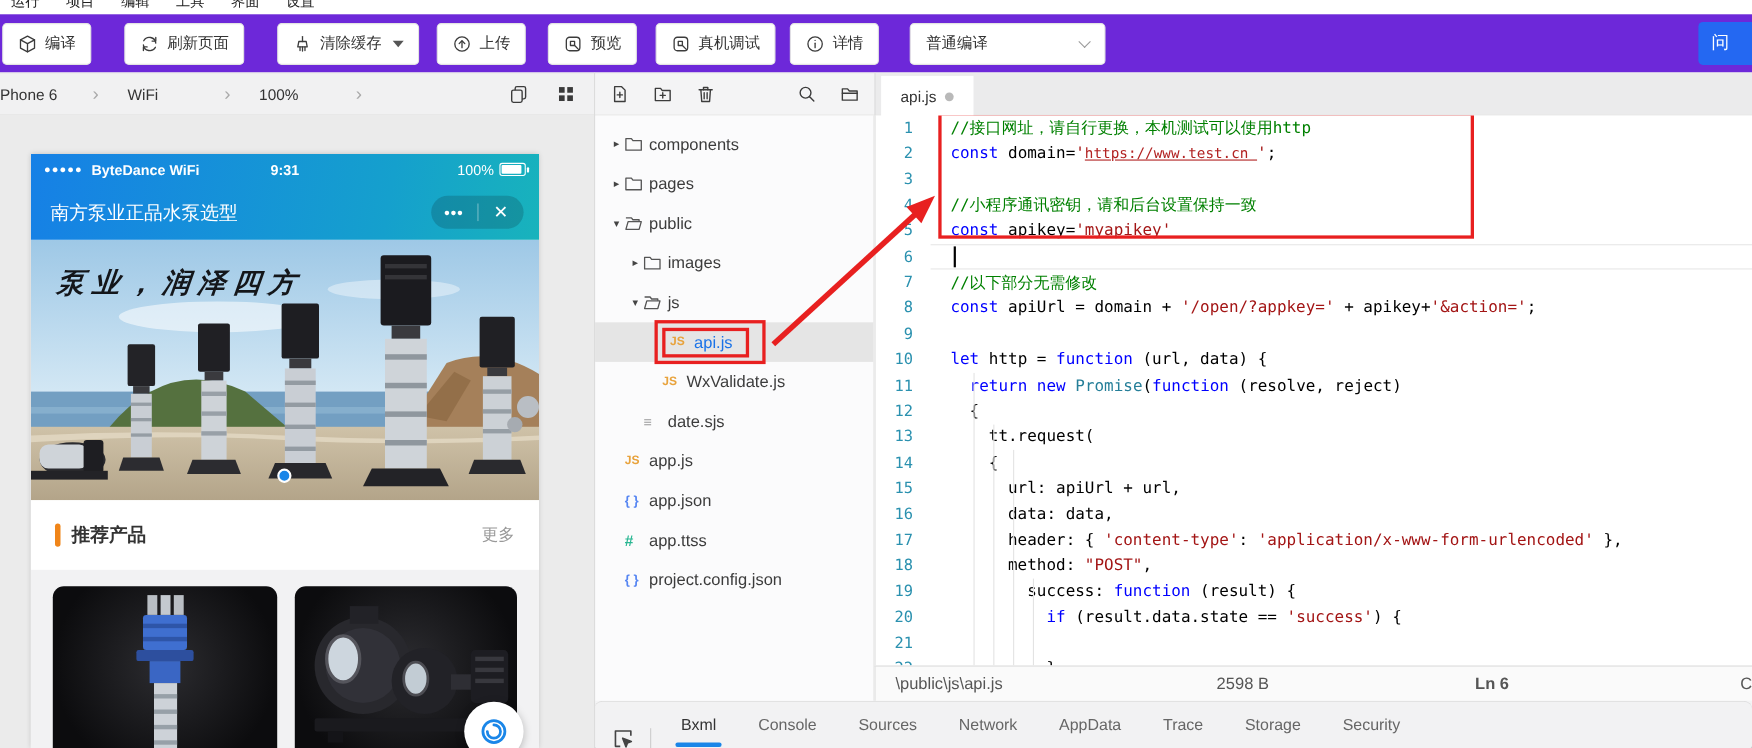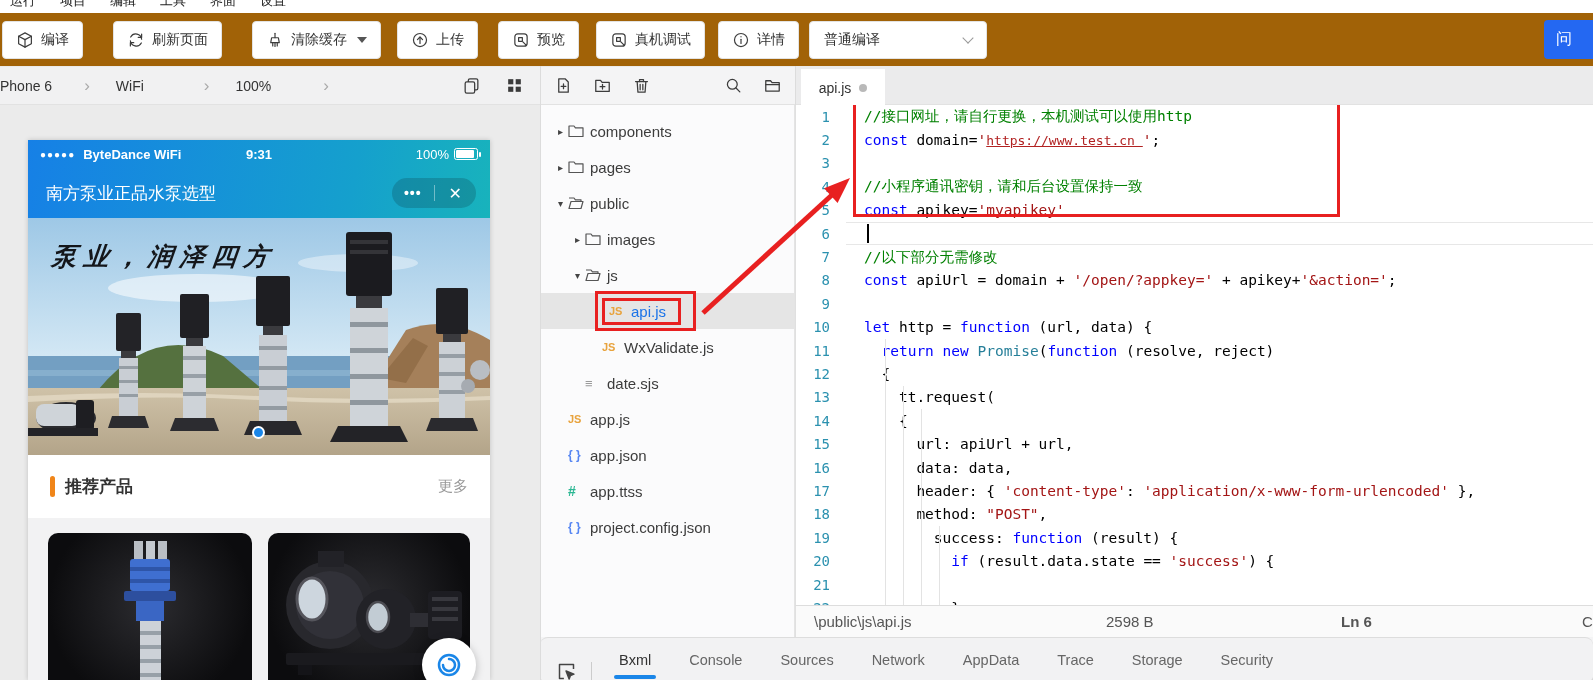--- a/index.html
+++ b/index.html
@@ -6,21 +6,21 @@
   html,body { width:1593px; height:680px; overflow:hidden; }
   body { font-family:"Liberation Sans", sans-serif; background:#f0f0f0; }
   #app { position:relative; width:1593px; height:680px; background:#f4f4f5; overflow:hidden; }
 
   
   #menu-bar { position:absolute; left:0; top:0; width:1593px; height:13px; background:#ffffff; overflow:hidden; }
   #menu-bar .menu-row { display:flex; gap:24px; padding-left:10px; margin-top:-9px; }
   #menu-bar .menu-item { font-size:13px; color:#222; line-height:20px; white-space:nowrap; }
 
   
-  #toolbar { position:absolute; left:0; top:13px; width:1593px; height:53px; background:#a16207; display:flex; align-items:center; }
+  #toolbar { position:absolute; left:0; top:13px; width:1593px; height:53px; background:#6d28d9; display:flex; align-items:center; }
   .tb-btn { height:38px; background:#fff; border:1px solid #e3e3e3; border-radius:4px; display:flex; align-items:center; gap:7px; padding:0 13px; font-size:14px; color:#333; white-space:nowrap; cursor:pointer; }
   .tb-btn svg { width:18px; height:18px; display:block; }
   .tb-caret { width:0; height:0; border-left:5px solid transparent; border-right:5px solid transparent; border-top:6px solid #555; margin-left:3px; }
   #compile-mode { height:38px; width:178px; background:#fff; border:1px solid #e3e3e3; border-radius:4px; display:flex; align-items:center; justify-content:space-between; padding:0 14px; font-size:14px; color:#333; cursor:pointer; }
   .chev-down { width:8px; height:8px; border-right:1.5px solid #999; border-bottom:1.5px solid #999; transform:rotate(45deg); margin-top:-4px; }
   #feedback-btn { position:absolute; right:0; top:7px; width:49px; height:39px; background:#2468f2; color:#fff; font-size:16px; border-radius:4px 0 0 4px; display:flex; align-items:center; padding-left:12px; cursor:pointer; }
 
   
   #device-bar { position:absolute; left:0; top:66px; width:1593px; height:39px; background:#f1f1f2; border-top:1px solid #eaeaea; border-bottom:1px solid #e2e2e2; }
   #sim-controls { position:absolute; left:0; top:0; width:540px; height:100%; display:flex; align-items:center; font-size:14px; color:#333; }
@@ -203,21 +203,21 @@
           <span style="display: flex;">
             <svg viewBox="0 0 24 24" fill="none" stroke="#3c3c3c" stroke-width="1.6" stroke-linejoin="round" stroke-linecap="round">
               <circle cx="12" cy="12" r="8.7"></circle>
               <path d="M12 11 v5.5"></path>
               <path d="M12 7.5 v0.2"></path>
             </svg>
           </span>
           <span>详情</span>
         </div>
       </div>
-    <div id="compile-mode" style="margin-left: 10px;">
+    <div id="compile-mode" style="margin-left: 28px;">
       <span>普通编译</span>
       <span class="chev-down"></span>
     </div>
     <div id="feedback-btn">
       <span>问</span>
     </div>
   </div>
 
   <div id="device-bar">
     <div id="sim-controls">

